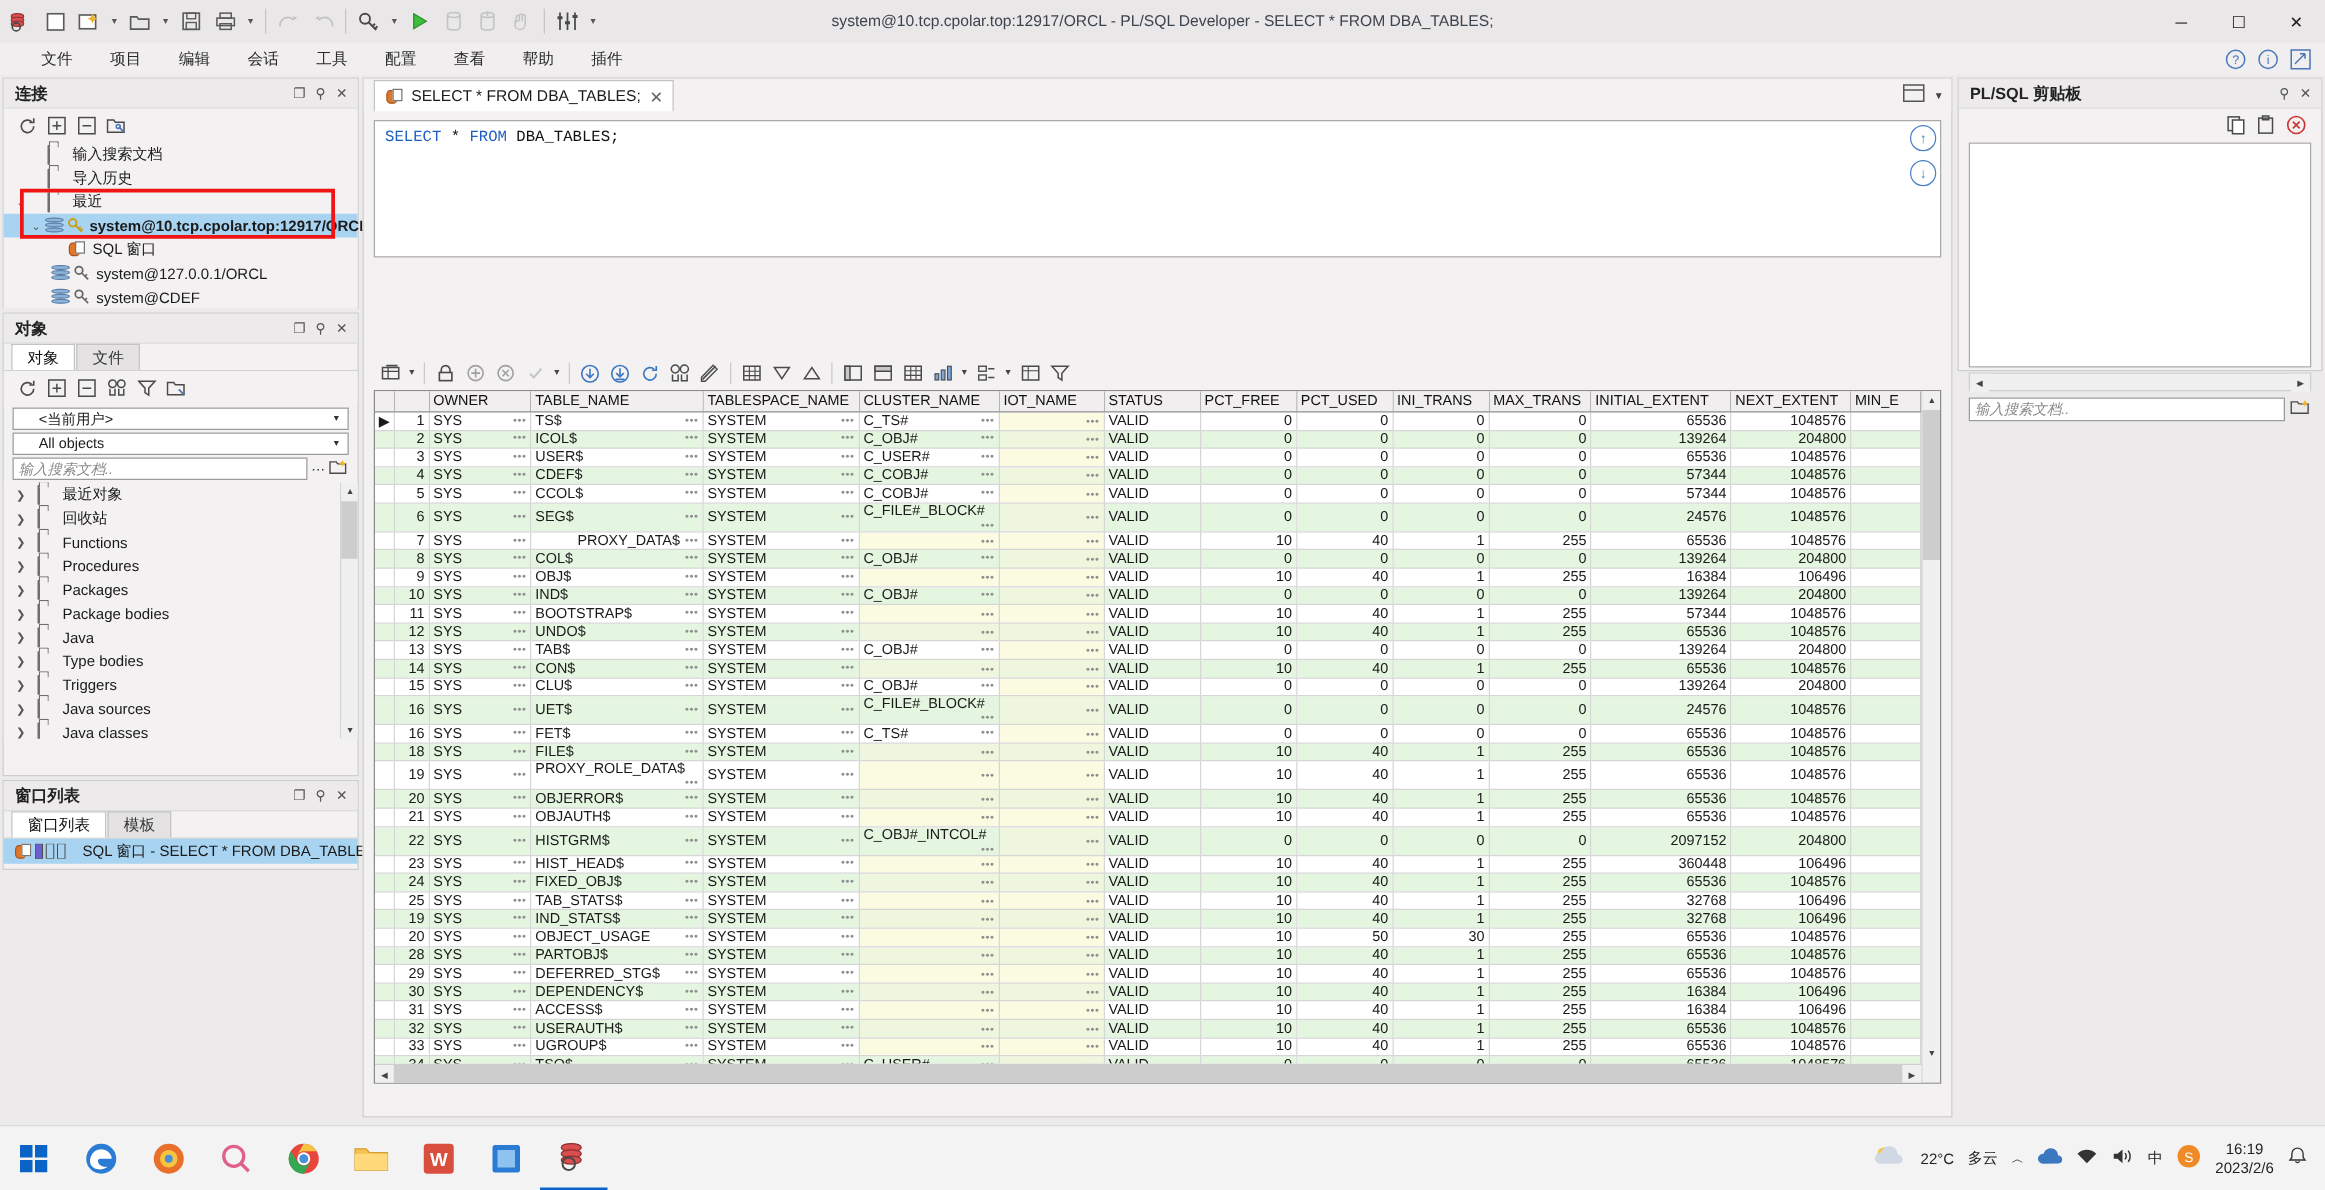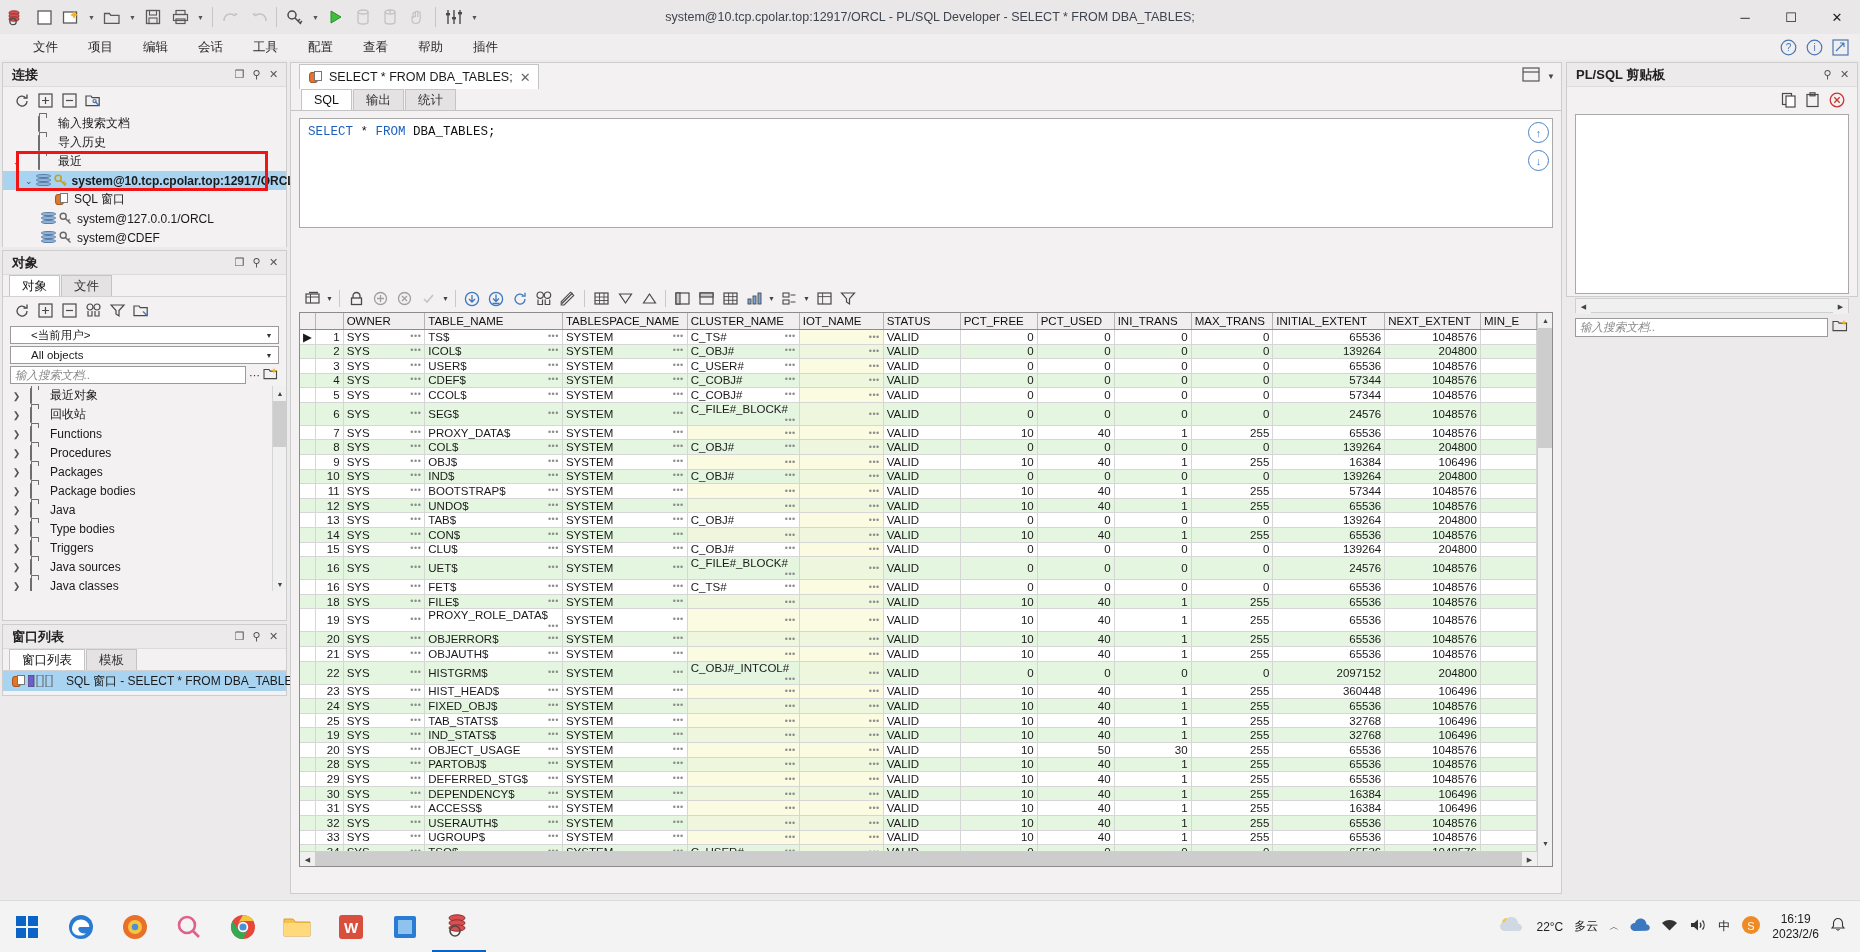--- a/index.html
+++ b/index.html
@@ -608,25 +608,20 @@
         <span>
           <svg width="19" height="17" viewBox="0 0 19 17">
               <rect x="1" y="2" width="16" height="13" fill="none" stroke="#555" stroke-width="1.2"></rect>
               <path d="M1 6h16" stroke="#555" stroke-width="1.2"></path>
             </svg>
         </span>
         <span style="font-size:8px;color:#444;">▼</span>
       </div>
     </div>
 
-    <div class="subtabbar">
-      <div class="subtab active">SQL</div>
-      <div class="subtab">输出</div>
-      <div class="subtab">统计</div>
-    </div>
 
     <div class="sqlbox">
       <div class="sqlline">
         <span class="kw">SELECT</span><span class="ast"> * </span><span class="kw">FROM</span><span class="tbl"> DBA_TABLES;</span>
       </div>
       <div class="sqlnav">
         <div class="navbtn">↑</div>
         <div class="navbtn">↓</div>
       </div>
     </div>
@@ -884,21 +879,21 @@
                 <td class="num" style="width: 66px;">0</td>
                 <td class="num" style="width: 70px;">0</td>
                 <td class="num" style="width: 96px;">24576</td>
                 <td class="num" style="width: 82px;">1048576</td>
                 <td class="num" style="width: 48px;"></td>
               </tr>
               <tr class="even">
                 <td class="rowhdr"></td>
                 <td class="rownum">7</td>
                 <td style="width: 70px;"><span>SYS</span><span class="cdots">•••</span></td>
-                <td style="width: 118px;"><span>PROXY_DATA$</span><span class="cdots">•••</span></td>
+                <td style="width: 118px; text-align: right;"><span>PROXY_DATA$</span><span class="cdots">•••</span></td>
                 <td style="width: 107px;"><span>SYSTEM</span><span class="cdots">•••</span></td>
                 <td class="empty-y" style="width: 96px;"><span></span><span class="cdots">•••</span></td>
                 <td class="empty-y" style="width: 72px;"><span></span><span class="cdots">•••</span></td>
                 <td style="width: 66px;"><span>VALID</span></td>
                 <td class="num" style="width: 66px;">10</td>
                 <td class="num" style="width: 66px;">40</td>
                 <td class="num" style="width: 66px;">1</td>
                 <td class="num" style="width: 70px;">255</td>
                 <td class="num" style="width: 96px;">65536</td>
                 <td class="num" style="width: 82px;">1048576</td>

